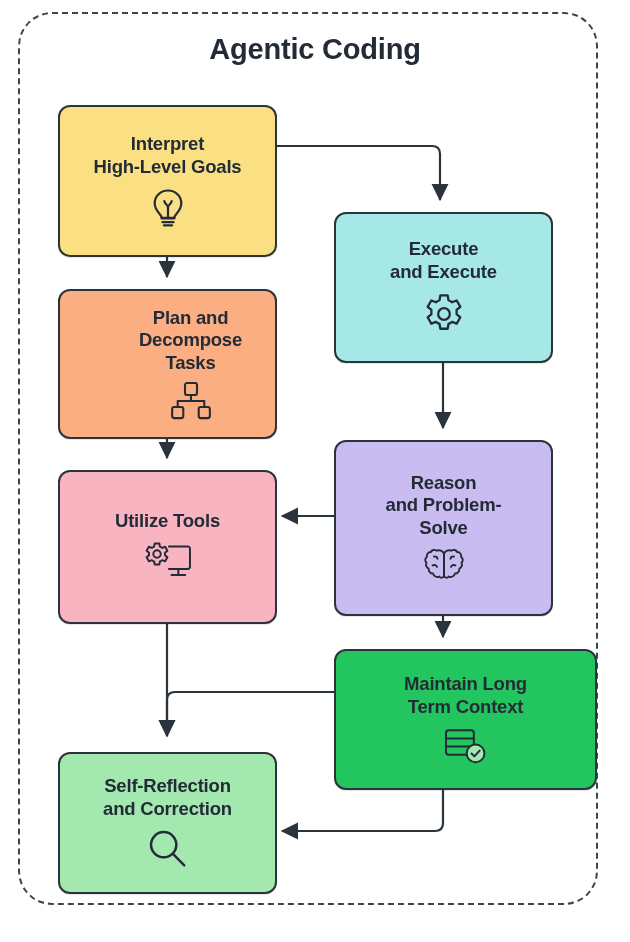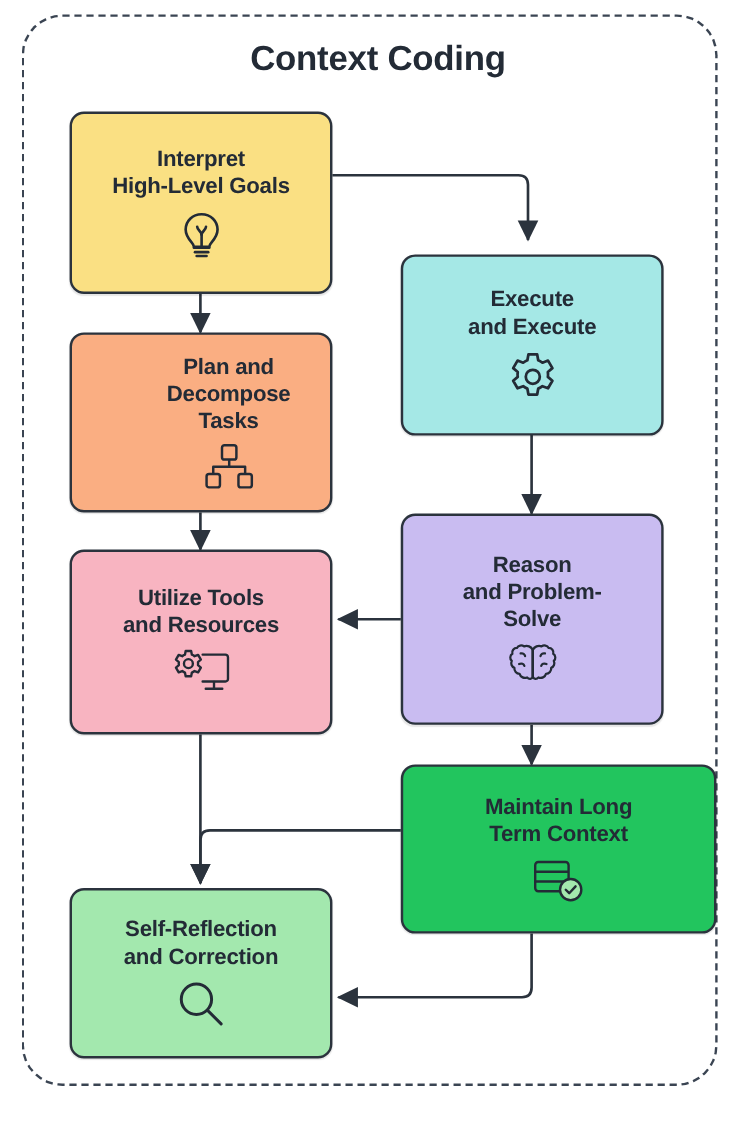--- a/index.html
+++ b/index.html
@@ -21,38 +21,39 @@
     font-size:29px;font-weight:bold;color:#232b36;letter-spacing:-0.2px;
   }
 
   
   .node{
     position:absolute;box-sizing:border-box;
     border:2.2px solid #2b333d;border-radius:12px;
     display:flex;flex-direction:column;align-items:center;justify-content:center;
     color:#232b36;text-align:center;
     box-shadow:0 1px 1px rgba(0,0,0,.10);
+    margin-top:12px;
   }
   .node .label{
     font-size:18.5px;font-weight:bold;line-height:1.22;
     padding:0 8px;letter-spacing:-0.2px;
   }
   .node .glyph{margin-top:7px;display:block;line-height:0;}
 
   
   #wires{position:absolute;left:0;top:0;width:630px;height:942px;pointer-events:none;}
 </style>
 </head>
 <body>
 
 <div id="stage">
 
   <div class="frame"></div>
 
-  <div class="title">Context Coding</div>
+  <div class="title">Agentic Coding</div>
 
   <svg id="wires" viewBox="0 0 630 942" xmlns="http://www.w3.org/2000/svg">
     <defs>
       <marker id="ah" markerWidth="9" markerHeight="9" refX="7.4" refY="4.5" orient="auto" markerUnits="strokeWidth">
         <path d="M0,0.6 L8,4.5 L0,8.4 z" fill="#2b333d"></path>
       </marker>
     </defs>
     <g fill="none" stroke="#2b333d" stroke-width="2.2" marker-end="url(#ah)">
 
       <path d="M277,146 H432 Q440,146 440,154 V200"></path>
@@ -83,21 +84,21 @@
         <path d="M17 36.5 h14"></path>
         <path d="M18 40.5 h12"></path>
         <path d="M19.5 44 h9"></path>
         <path d="M24 35.8 V24.5"></path>
         <path d="M24 24.5 c0-3-4-4-4-7"></path>
         <path d="M24 24.5 c0-3 4-4 4-7"></path>
       </svg>
     </div>
   </div>
 
-  <div class="node" style="left:334px;top:212px;width:219px;height:151px;background:#A5E8E6;">
+  <div class="node" style="left:334px;top:200px;width:219px;height:151px;background:#A5E8E6;">
     <div class="label"><span>Execute</span><br><span>and Execute</span></div>
     <div class="glyph">
       <svg width="46" height="46" viewBox="0 0 48 48" fill="none" stroke="#232b36" stroke-width="2.4" stroke-linejoin="round">
         <path d="M20.2 4.5 h7.6 l.9 5.1 a14.6 14.6 0 0 1 3.7 2.15 l4.85-1.85 3.8 6.6 -3.95 3.3 a14.8 14.8 0 0 1 0 4.3 l3.95 3.3 -3.8 6.6 -4.85-1.85 a14.6 14.6 0 0 1 -3.7 2.15 l-.9 5.1 h-7.6 l-.9-5.1 a14.6 14.6 0 0 1 -3.7-2.15 l-4.85 1.85 -3.8-6.6 3.95-3.3 a14.8 14.8 0 0 1 0-4.3 l-3.95-3.3 3.8-6.6 4.85 1.85 a14.6 14.6 0 0 1 3.7-2.15 z"></path>
         <circle cx="24" cy="24" r="6.1"></circle>
       </svg>
     </div>
   </div>
 
   <div class="node" style="left:58px;top:277px;width:219px;height:150px;background:#FAAE82;padding-left:46px;">
@@ -121,21 +122,21 @@
         <path d="M26 8.5 V34.8"></path>
         <path d="M14 12 c2.5-.6 4 .8 4.4 2.6"></path>
         <path d="M12.5 22.5 c2.6-1.3 4.6 0 5.2 1.8"></path>
         <path d="M38 12 c-2.5-.6-4 .8-4.4 2.6"></path>
         <path d="M39.5 22.5 c-2.6-1.3-4.6 0-5.2 1.8"></path>
       </svg>
     </div>
   </div>
 
   <div class="node" style="left:58px;top:458px;width:219px;height:154px;background:#F8B4C1;">
-    <div class="label"><span>Utilize Tools</span><br><span>and Resources</span></div>
+    <div class="label"><span>Utilize Tools</span><br></div>
     <div class="glyph">
       <svg width="50" height="44" viewBox="0 0 58 50" fill="none" stroke="#232b36" stroke-width="2.3" stroke-linecap="round" stroke-linejoin="round">
         <path d="M30 7 h22 a2.5 2.5 0 0 1 2.5 2.5 v21 a2.5 2.5 0 0 1 -2.5 2.5 h-22"></path>
         <path d="M41 33.5 V40 M33 40 h16"></path>
         <path d="M13.6 3.5 h5.3 l.7 3.6 a10.6 10.6 0 0 1 2.6 1.5 l3.45-1.3 2.65 4.6 -2.8 2.35 a10.6 10.6 0 0 1 0 3 l2.8 2.35 -2.65 4.6 -3.45-1.3 a10.6 10.6 0 0 1 -2.6 1.5 l-.7 3.6 h-5.3 l-.7-3.6 a10.6 10.6 0 0 1 -2.6-1.5 l-3.45 1.3 -2.65-4.6 2.8-2.35 a10.6 10.6 0 0 1 0-3 l-2.8-2.35 2.65-4.6 3.45 1.3 a10.6 10.6 0 0 1 2.6-1.5 z"></path>
         <circle cx="16.25" cy="15.75" r="4.3"></circle>
       </svg>
     </div>
   </div>
 

